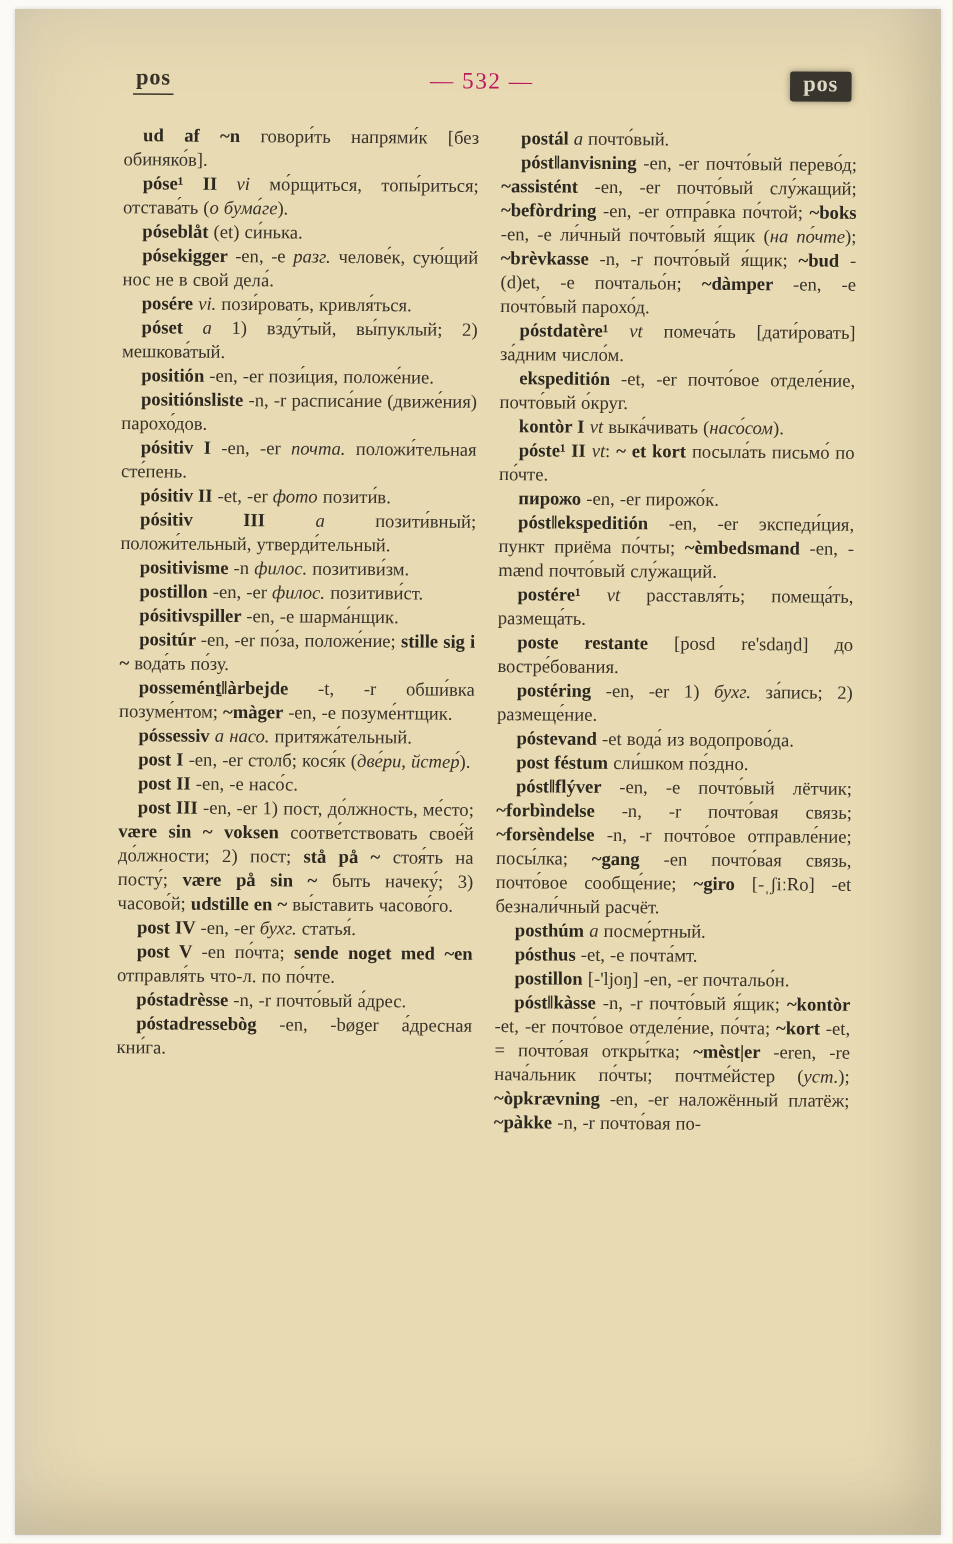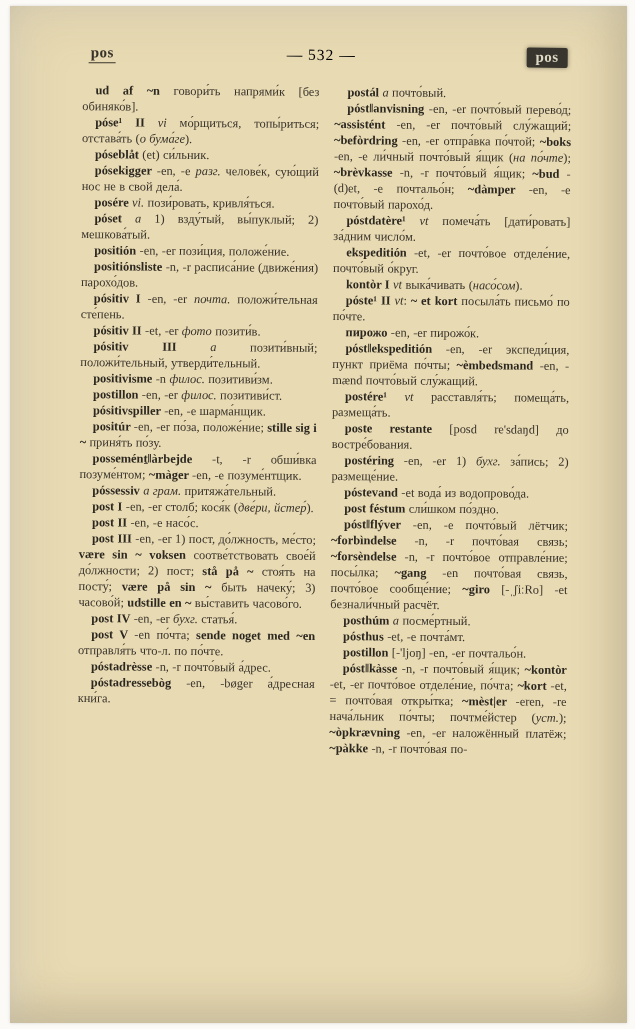--- a/index.html
+++ b/index.html
@@ -28,21 +28,21 @@
     margin:0 4px 18px 6px;
     font-size:15px;
   }
   .hw-left{
     font-weight:bold;
     border-bottom:1.4px solid #3a352b;
     padding:0 2px 1px 2px;
     letter-spacing:.5px;
   }
   .pagenum{
-    font-size:15.5px;letter-spacing:1px;color:#000000;
+    font-size:15.5px;letter-spacing:1px;color:#be185d;
   }
   .hw-right{
     font-weight:bold;color:#ded7c2;background:#37352e;
     padding:1px 9px 2px 9px;border-radius:2px;
     letter-spacing:.5px;
     box-shadow:0 0 4px rgba(40,38,30,.5);
   }
   .columns{
     display:flex;gap:15px;
   }
@@ -66,35 +66,35 @@
   <div class="inner">
     <div class="header">
       <span class="hw-left">pos</span>
       <span class="pagenum">— 532 —</span>
       <span class="hw-right">pos</span>
     </div>
     <div class="columns">
       <div class="col" id="col-left">
           <p class="entry"><span class="seg-b">ud af ~n </span><span class="seg-n">говори́ть напрями́к [без обиняко́в].</span></p>
           <p class="entry"><span class="seg-b">póse¹ II </span><span class="seg-i">vi </span><span class="seg-n">мо́рщиться, топы́риться; отстава́ть (</span><span class="seg-i">о бума́ге</span><span class="seg-n">).</span></p>
-          <p class="entry"><span class="seg-b">póseblåt </span><span class="seg-n">(et) си́льник.</span></p>
+          <p class="entry"><span class="seg-b">póseblåt </span><span class="seg-n">(et) си́нька.</span></p>
           <p class="entry"><span class="seg-b">pósekigger </span><span class="seg-n">-en, -e </span><span class="seg-i">разг. </span><span class="seg-n">челове́к, сую́щий нос не в свой дела́.</span></p>
           <p class="entry"><span class="seg-b">posére </span><span class="seg-i">vi. </span><span class="seg-n">пози́ровать, кривля́ться.</span></p>
           <p class="entry"><span class="seg-b">póset </span><span class="seg-i">a </span><span class="seg-n">1) взду́тый, вы́пуклый; 2) мешкова́тый.</span></p>
           <p class="entry"><span class="seg-b">positión </span><span class="seg-n">-en, -er пози́ция, положе́ние.</span></p>
           <p class="entry"><span class="seg-b">positiónsliste </span><span class="seg-n">-n, -r расписа́ние (движе́ния) парохо́дов.</span></p>
           <p class="entry"><span class="seg-b">pósitiv I </span><span class="seg-n">-en, -er </span><span class="seg-i">почта. </span><span class="seg-n">положи́тельная сте́пень.</span></p>
           <p class="entry"><span class="seg-b">pósitiv II </span><span class="seg-n">-et, -er </span><span class="seg-i">фото </span><span class="seg-n">позити́в.</span></p>
           <p class="entry"><span class="seg-b">pósitiv III </span><span class="seg-i">a </span><span class="seg-n">позити́вный; положи́тельный, утверди́тельный.</span></p>
           <p class="entry"><span class="seg-b">positivisme </span><span class="seg-n">-n </span><span class="seg-i">филос. </span><span class="seg-n">позитиви́зм.</span></p>
           <p class="entry"><span class="seg-b">postillon </span><span class="seg-n">-en, -er </span><span class="seg-i">филос. </span><span class="seg-n">позитиви́ст.</span></p>
           <p class="entry"><span class="seg-b">pósitivspiller </span><span class="seg-n">-en, -e шарма́нщик.</span></p>
-          <p class="entry"><span class="seg-b">positúr </span><span class="seg-n">-en, -er по́за, положе́ние; </span><span class="seg-b">stille sig i ~ </span><span class="seg-n">приня́ть по́зу.</span></p>
+          <p class="entry"><span class="seg-b">positúr </span><span class="seg-n">-en, -er по́за, положе́ние; </span><span class="seg-b">stille sig i ~ </span><span class="seg-n">вода́ть по́зу.</span></p>
           <p class="entry"><span class="seg-b">posseménṯ‖àrbejde </span><span class="seg-n">-t, -r обши́вка позуме́нтом; </span><span class="seg-b">~màger </span><span class="seg-n">-en, -e позуме́нтщик.</span></p>
-          <p class="entry"><span class="seg-b">póssessiv </span><span class="seg-i">a грам. </span><span class="seg-n">притяжа́тельный.</span></p>
+          <p class="entry"><span class="seg-b">póssessiv </span><span class="seg-i">a насо. </span><span class="seg-n">притяжа́тельный.</span></p>
           <p class="entry"><span class="seg-b">post I </span><span class="seg-n">-en, -er столб; кося́к (</span><span class="seg-i">две́ри, йстер́</span><span class="seg-n">).</span></p>
           <p class="entry"><span class="seg-b">post II </span><span class="seg-n">-en, -e насо́с.</span></p>
           <p class="entry"><span class="seg-b">post III </span><span class="seg-n">-en, -er 1) пост, до́лжность, ме́сто; </span><span class="seg-b">være sin ~ voksen </span><span class="seg-n">соотве́тствовать свое́й до́лжности; 2) пост; </span><span class="seg-b">stå på ~ </span><span class="seg-n">стоя́ть на посту́; </span><span class="seg-b">være på sin ~ </span><span class="seg-n">быть начеку́; 3) часово́й; </span><span class="seg-b">udstille en ~ </span><span class="seg-n">вы́ставить часово́го.</span></p>
           <p class="entry"><span class="seg-b">post IV </span><span class="seg-n">-en, -er </span><span class="seg-i">бухг. </span><span class="seg-n">статья́.</span></p>
           <p class="entry"><span class="seg-b">post V </span><span class="seg-n">-en по́чта; </span><span class="seg-b">sende noget med ~en </span><span class="seg-n">отправля́ть что-л. по по́чте.</span></p>
           <p class="entry"><span class="seg-b">póstadrèsse </span><span class="seg-n">-n, -r почто́вый а́дрес.</span></p>
           <p class="entry"><span class="seg-b">póstadressebòg </span><span class="seg-n">-en, -bøger а́дресная кни́га.</span></p>
         </div>
       <div class="col" id="col-right">
           <p class="entry"><span class="seg-b">postál </span><span class="seg-i">a </span><span class="seg-n">почто́вый.</span></p>

